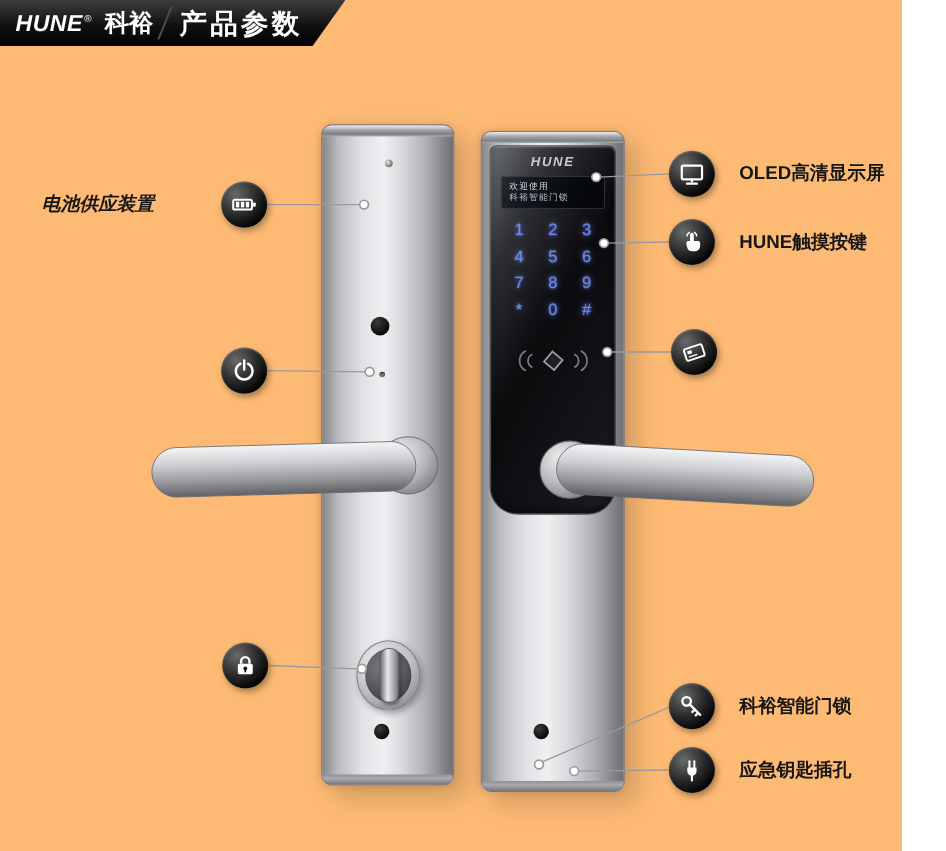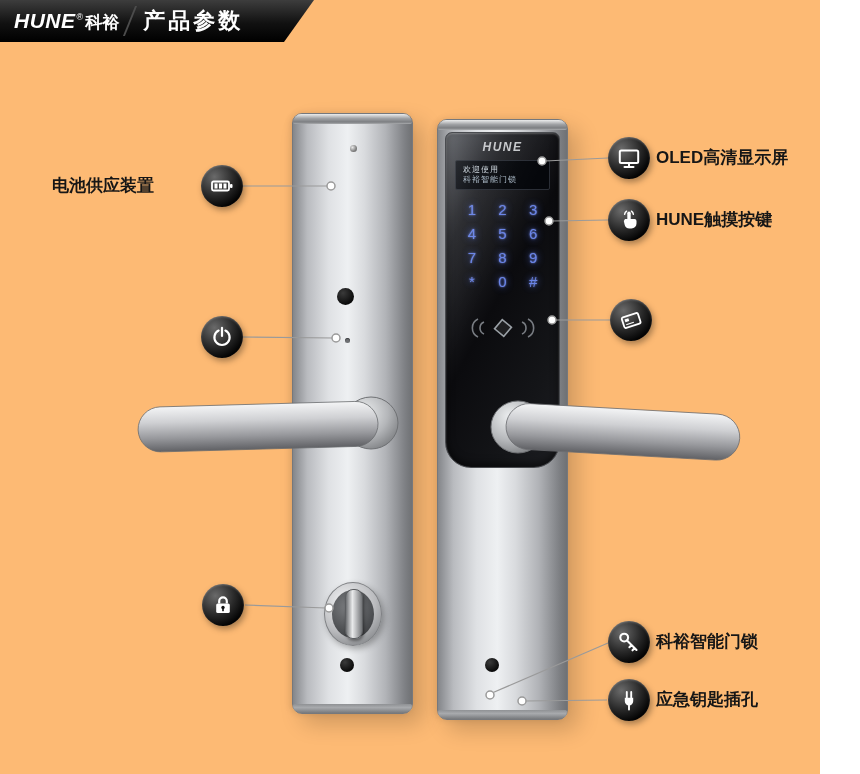--- a/index.html
+++ b/index.html
@@ -7,23 +7,23 @@
          font-family:"Liberation Sans",sans-serif;}
 
   
   .banner{position:absolute;left:0;top:0;width:314px;height:42px;
           background:linear-gradient(180deg,#3d3d3d 0%,#111 55%,#000 100%);
           clip-path:polygon(0 0,100% 0,284px 100%,0 100%);
           display:flex;align-items:center;}
   .logo{margin-left:14px;display:flex;align-items:baseline;white-space:nowrap;}
   .logo-en{font-style:italic;font-weight:900;font-size:21px;color:#fff;letter-spacing:.5px;}
   .logo-reg{font-size:9px;color:#fff;position:relative;top:-8px;margin:0 2px 0 1px;}
-  .logo-cn{font-weight:700;font-size:17px;color:#fff;}
+  .logo-cn{font-weight:700;font-size:22px;color:#fff;margin-left:10px;}
   .banner-divider{width:2px;height:30px;background:#4c4c4c;transform:skewX(-22deg);margin:0 12px 0 10px;}
-  .page-title{font-size:22px;font-weight:700;color:#fff;letter-spacing:3px;}
+  .page-title{font-size:25px;font-weight:700;color:#fff;letter-spacing:3px;}
 
   
   .lock{position:absolute;border-radius:10px;border:1px solid #76787c;
         background:linear-gradient(90deg,#84868a 0%,#b9bbbf 12%,#dfe1e4 30%,#eef0f2 46%,#d9dbde 60%,#b1b3b7 78%,#7e8084 94%,#6f7174 100%);
         box-shadow:10px 10px 22px rgba(0,0,0,.18),-2px 0 6px rgba(0,0,0,.10);}
   .lock-left{left:292px;top:113px;width:119px;height:599px;}
   .lock-right{left:437px;top:119px;width:129px;height:599px;}
   .cap-top{position:absolute;left:0;right:0;top:0;height:10px;border-radius:9px 9px 2px 2px;
            background:linear-gradient(180deg,#eceded,#9fa1a4 45%,#7c7e81 80%,#aaacae);}
   .cap-bottom{position:absolute;left:0;right:0;bottom:0;height:9px;border-radius:2px 2px 9px 9px;
@@ -71,22 +71,22 @@
 
   
   .overlay{position:absolute;left:0;top:0;pointer-events:none;}
 
   
   .co-circle{position:absolute;width:42px;height:42px;border-radius:50%;
              background:radial-gradient(circle at 32% 28%,#6a6a6a,#2a2a2a 45%,#000 78%);
              box-shadow:2px 3px 6px rgba(0,0,0,.35),inset 0 1px 2px rgba(255,255,255,.25);
              display:flex;align-items:center;justify-content:center;}
   .co-label{position:absolute;font-size:17px;line-height:22px;font-weight:700;color:#161616;white-space:nowrap;}
-  .co-label-left{width:152px;text-align:center;left:27px;}
-  .co-label-right{left:656px;text-align:right;}
+  .co-label-left{width:152px;text-align:left;left:38px;font-style:italic;}
+  .co-label-right{left:672px;text-align:right;}
 </style>
 </head>
 <body>
 
 <div class="stage">
 
   <div class="banner">
     <div class="logo">
       <span class="logo-en">HUNE</span>
       <span class="logo-reg">®</span>

